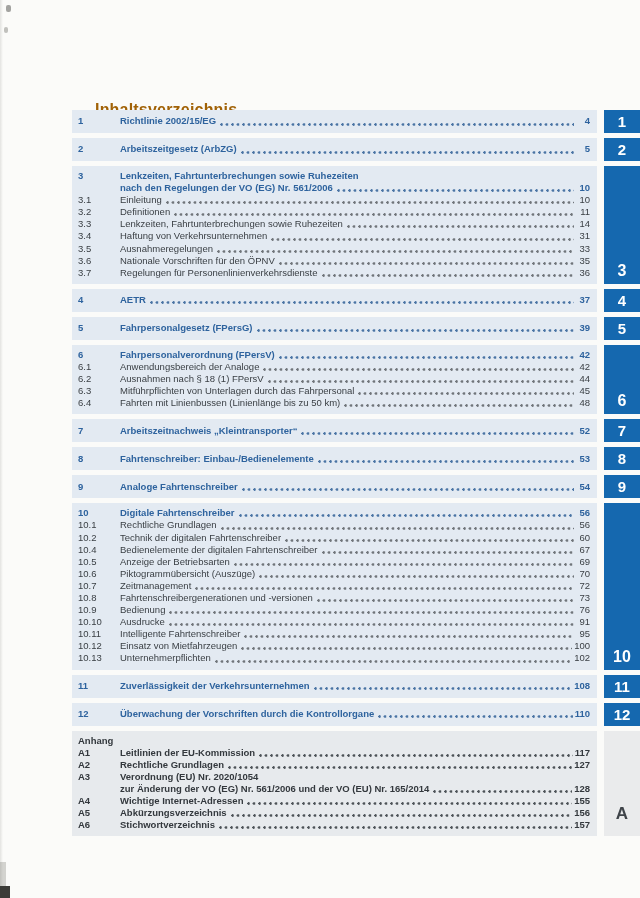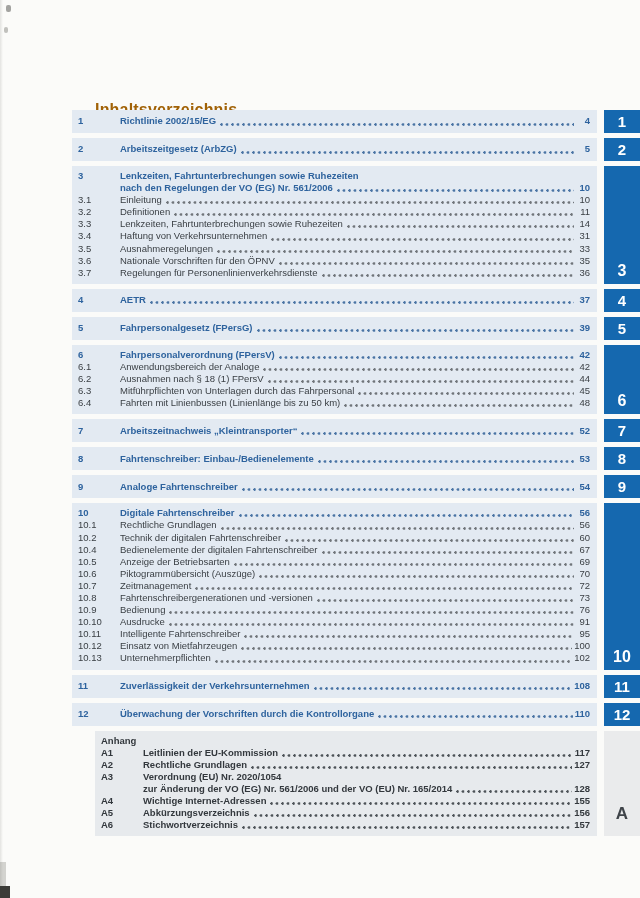--- a/index.html
+++ b/index.html
@@ -26,21 +26,21 @@
     color:#a16207;
   }
 
   .toc{position:absolute;left:72px;top:110px;width:568px;}
 
   .section{display:flex;align-items:stretch;margin-bottom:5px;}
   .block{
     flex:1;background:var(--block-blue,#e3eaf2);
     padding:4px 7px 5px 6px;box-sizing:border-box;
   }
-  .block.gray{background:#e7eaed;margin-left:23px;}
+  .block.gray{background:#e7eaed;}
   .section.single .block{padding-top:0;padding-bottom:0;height:23px;display:flex;align-items:center;}
   .section.single .row{width:100%;}
 
   .row{display:flex;align-items:flex-start;font-size:9.5px;line-height:12.1px;}
   .num{width:42px;flex:none;}
   .title{white-space:nowrap;}
   .dots{
     flex:1;height:3px;align-self:flex-end;margin:0 2px 2px 4px;
     background-image:radial-gradient(circle at 1.5px 1.5px, var(--dot,#777) 1.1px, transparent 1.5px);
     background-size:5.5px 3px;background-repeat:repeat-x;

